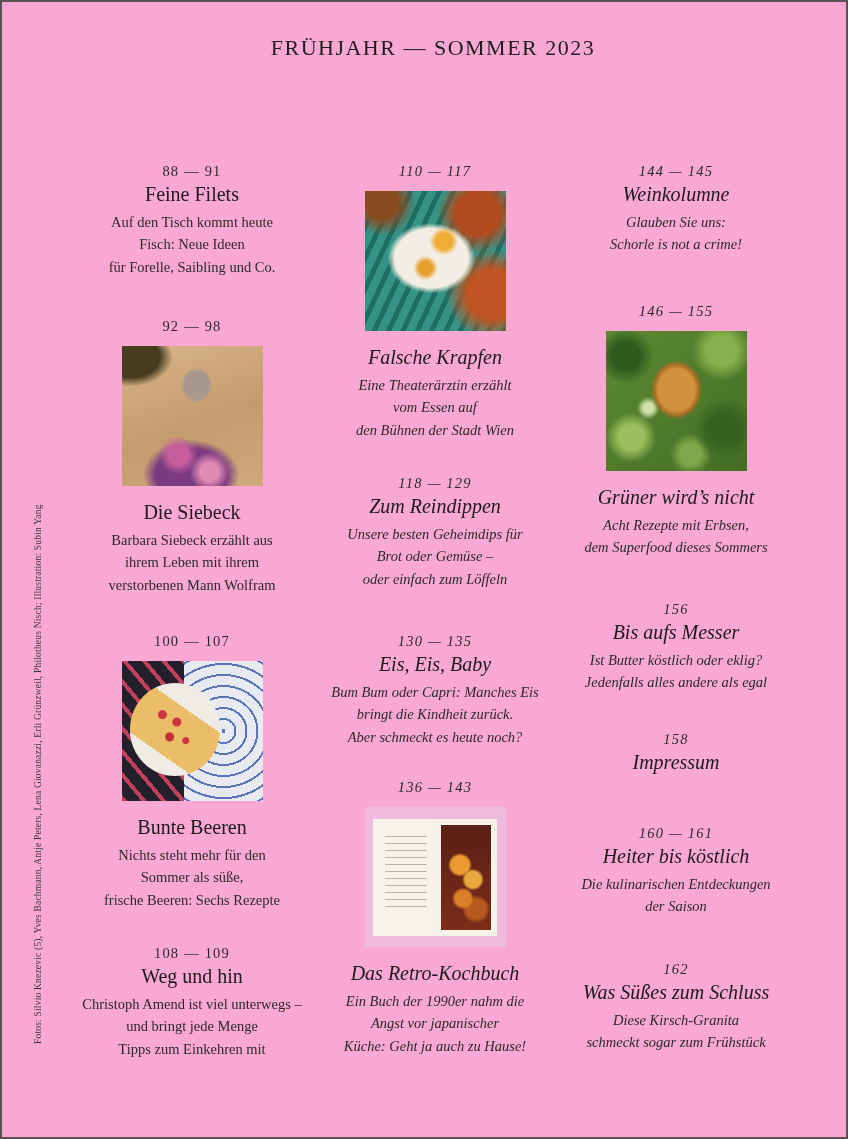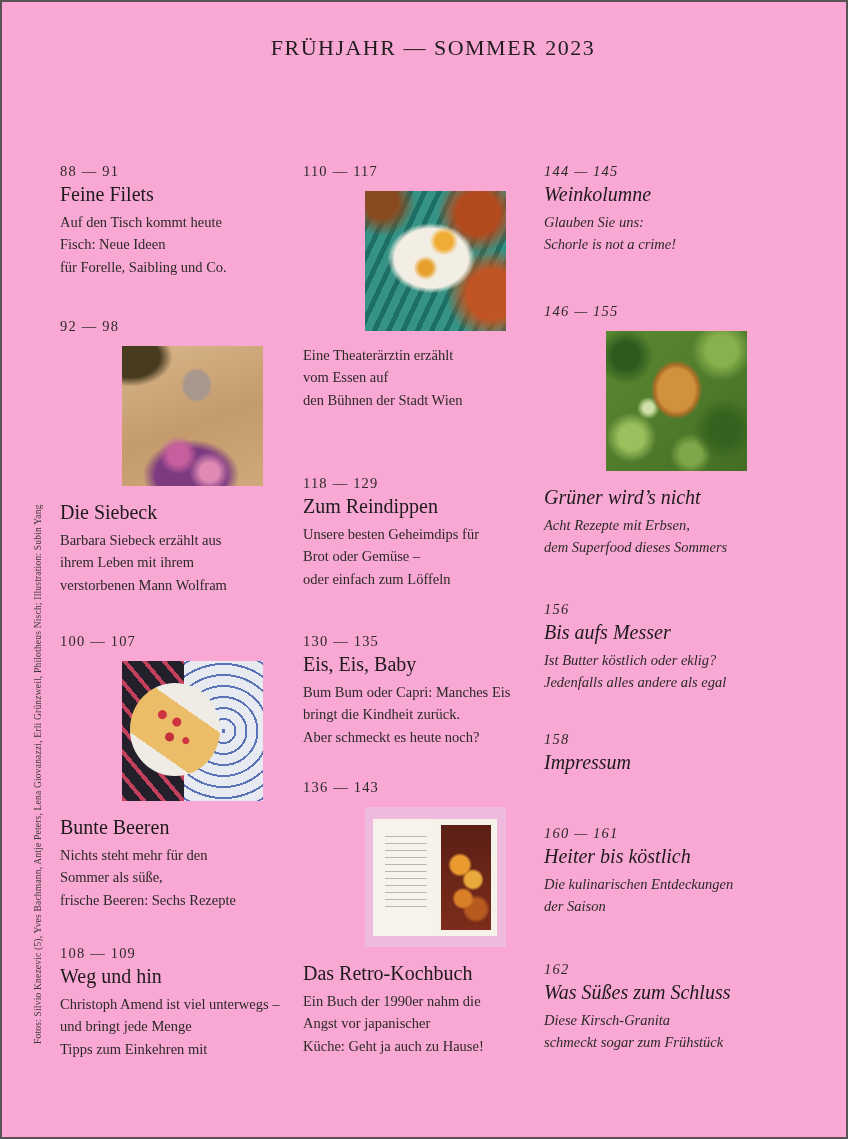--- a/index.html
+++ b/index.html
@@ -19,23 +19,23 @@
     text-align:center;
     font-size:22px; letter-spacing:1.5px;
     color:#1f1d1e;
   }
   .credits {
     position:absolute; left:31px; top:1042px;
     transform:rotate(-90deg); transform-origin:0 0;
     white-space:nowrap;
     font-size:9.5px; letter-spacing:0.2px; color:#3a3635;
   }
-  .entry { position:absolute; width:264px; text-align:left; }
+  .entry { position:absolute; width:264px; text-align:center; }
   .col-left  { left:58px; }
-  .col-mid   { left:301px; }
+  .col-mid   { left:301px;font-style:italic; }
   .col-right { left:542px;font-style:italic; }
   .pages { font-size:14.5px; letter-spacing:1.2px; line-height:1.3; color:#2b2927; }
   .title { font-size:20px; line-height:1.3; margin-top:0; color:#1c1a1b; }
   .desc  { font-size:14.5px; line-height:1.55; margin-top:4px; white-space:pre-line; color:#2b2927; }
   .photo { position:relative; width:141px; height:140px; margin:10px auto 13px; overflow:hidden; }
   .photo + .title { margin-top:0; }
 
   
   .photo-krapfen {
     background-color:#2e8a80;
@@ -147,20 +147,21 @@
     <div class="pages">108 — 109</div>
     <div class="title">Weg und hin</div>
     <div class="desc">Christoph Amend ist viel unterwegs –
 und bringt jede Menge
 Tipps zum Einkehren mit</div>
   </div>
 
   <div class="entry col-mid" style="top:160px">
     <div class="pages">110 — 117</div>
     <div class="photo photo-krapfen"></div>
+    <div class="title">Falsche Krapfen</div>
     <div class="desc">Eine Theaterärztin erzählt
 vom Essen auf
 den Bühnen der Stadt Wien</div>
   </div>
 
   <div class="entry col-mid" style="top:472px">
     <div class="pages">118 — 129</div>
     <div class="title">Zum Reindippen</div>
     <div class="desc">Unsere besten Geheimdips für
 Brot oder Gemüse –

